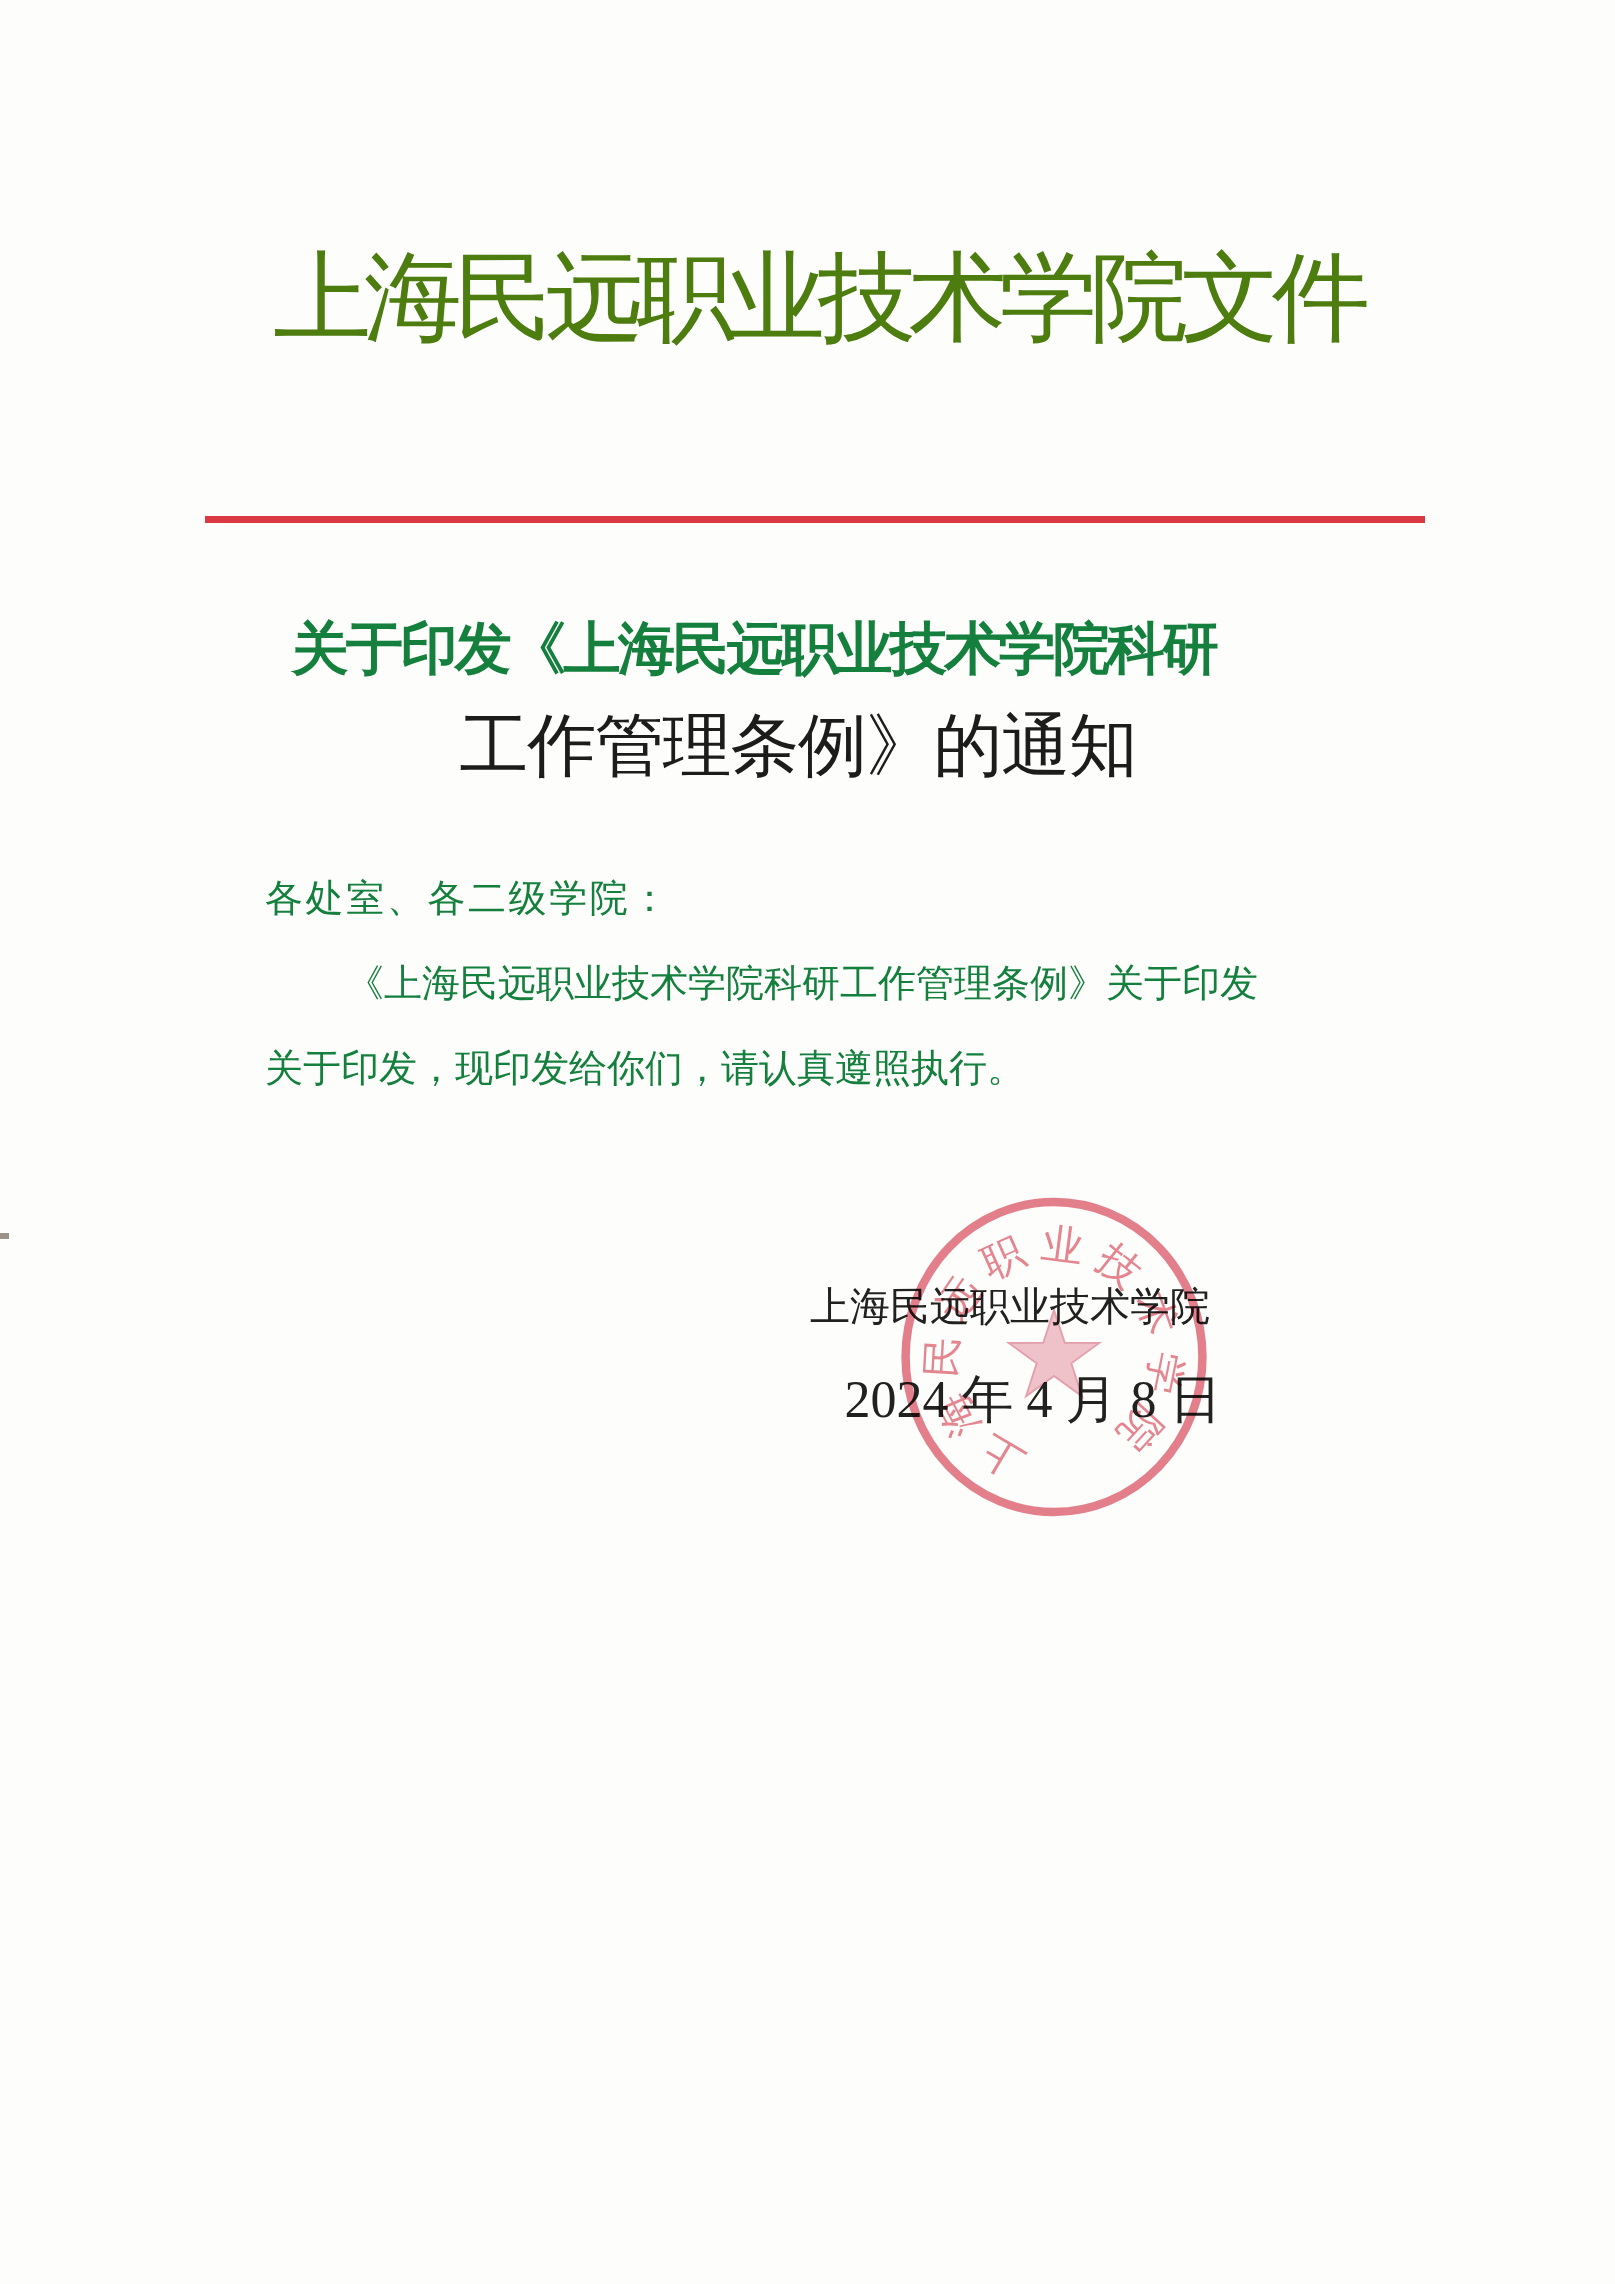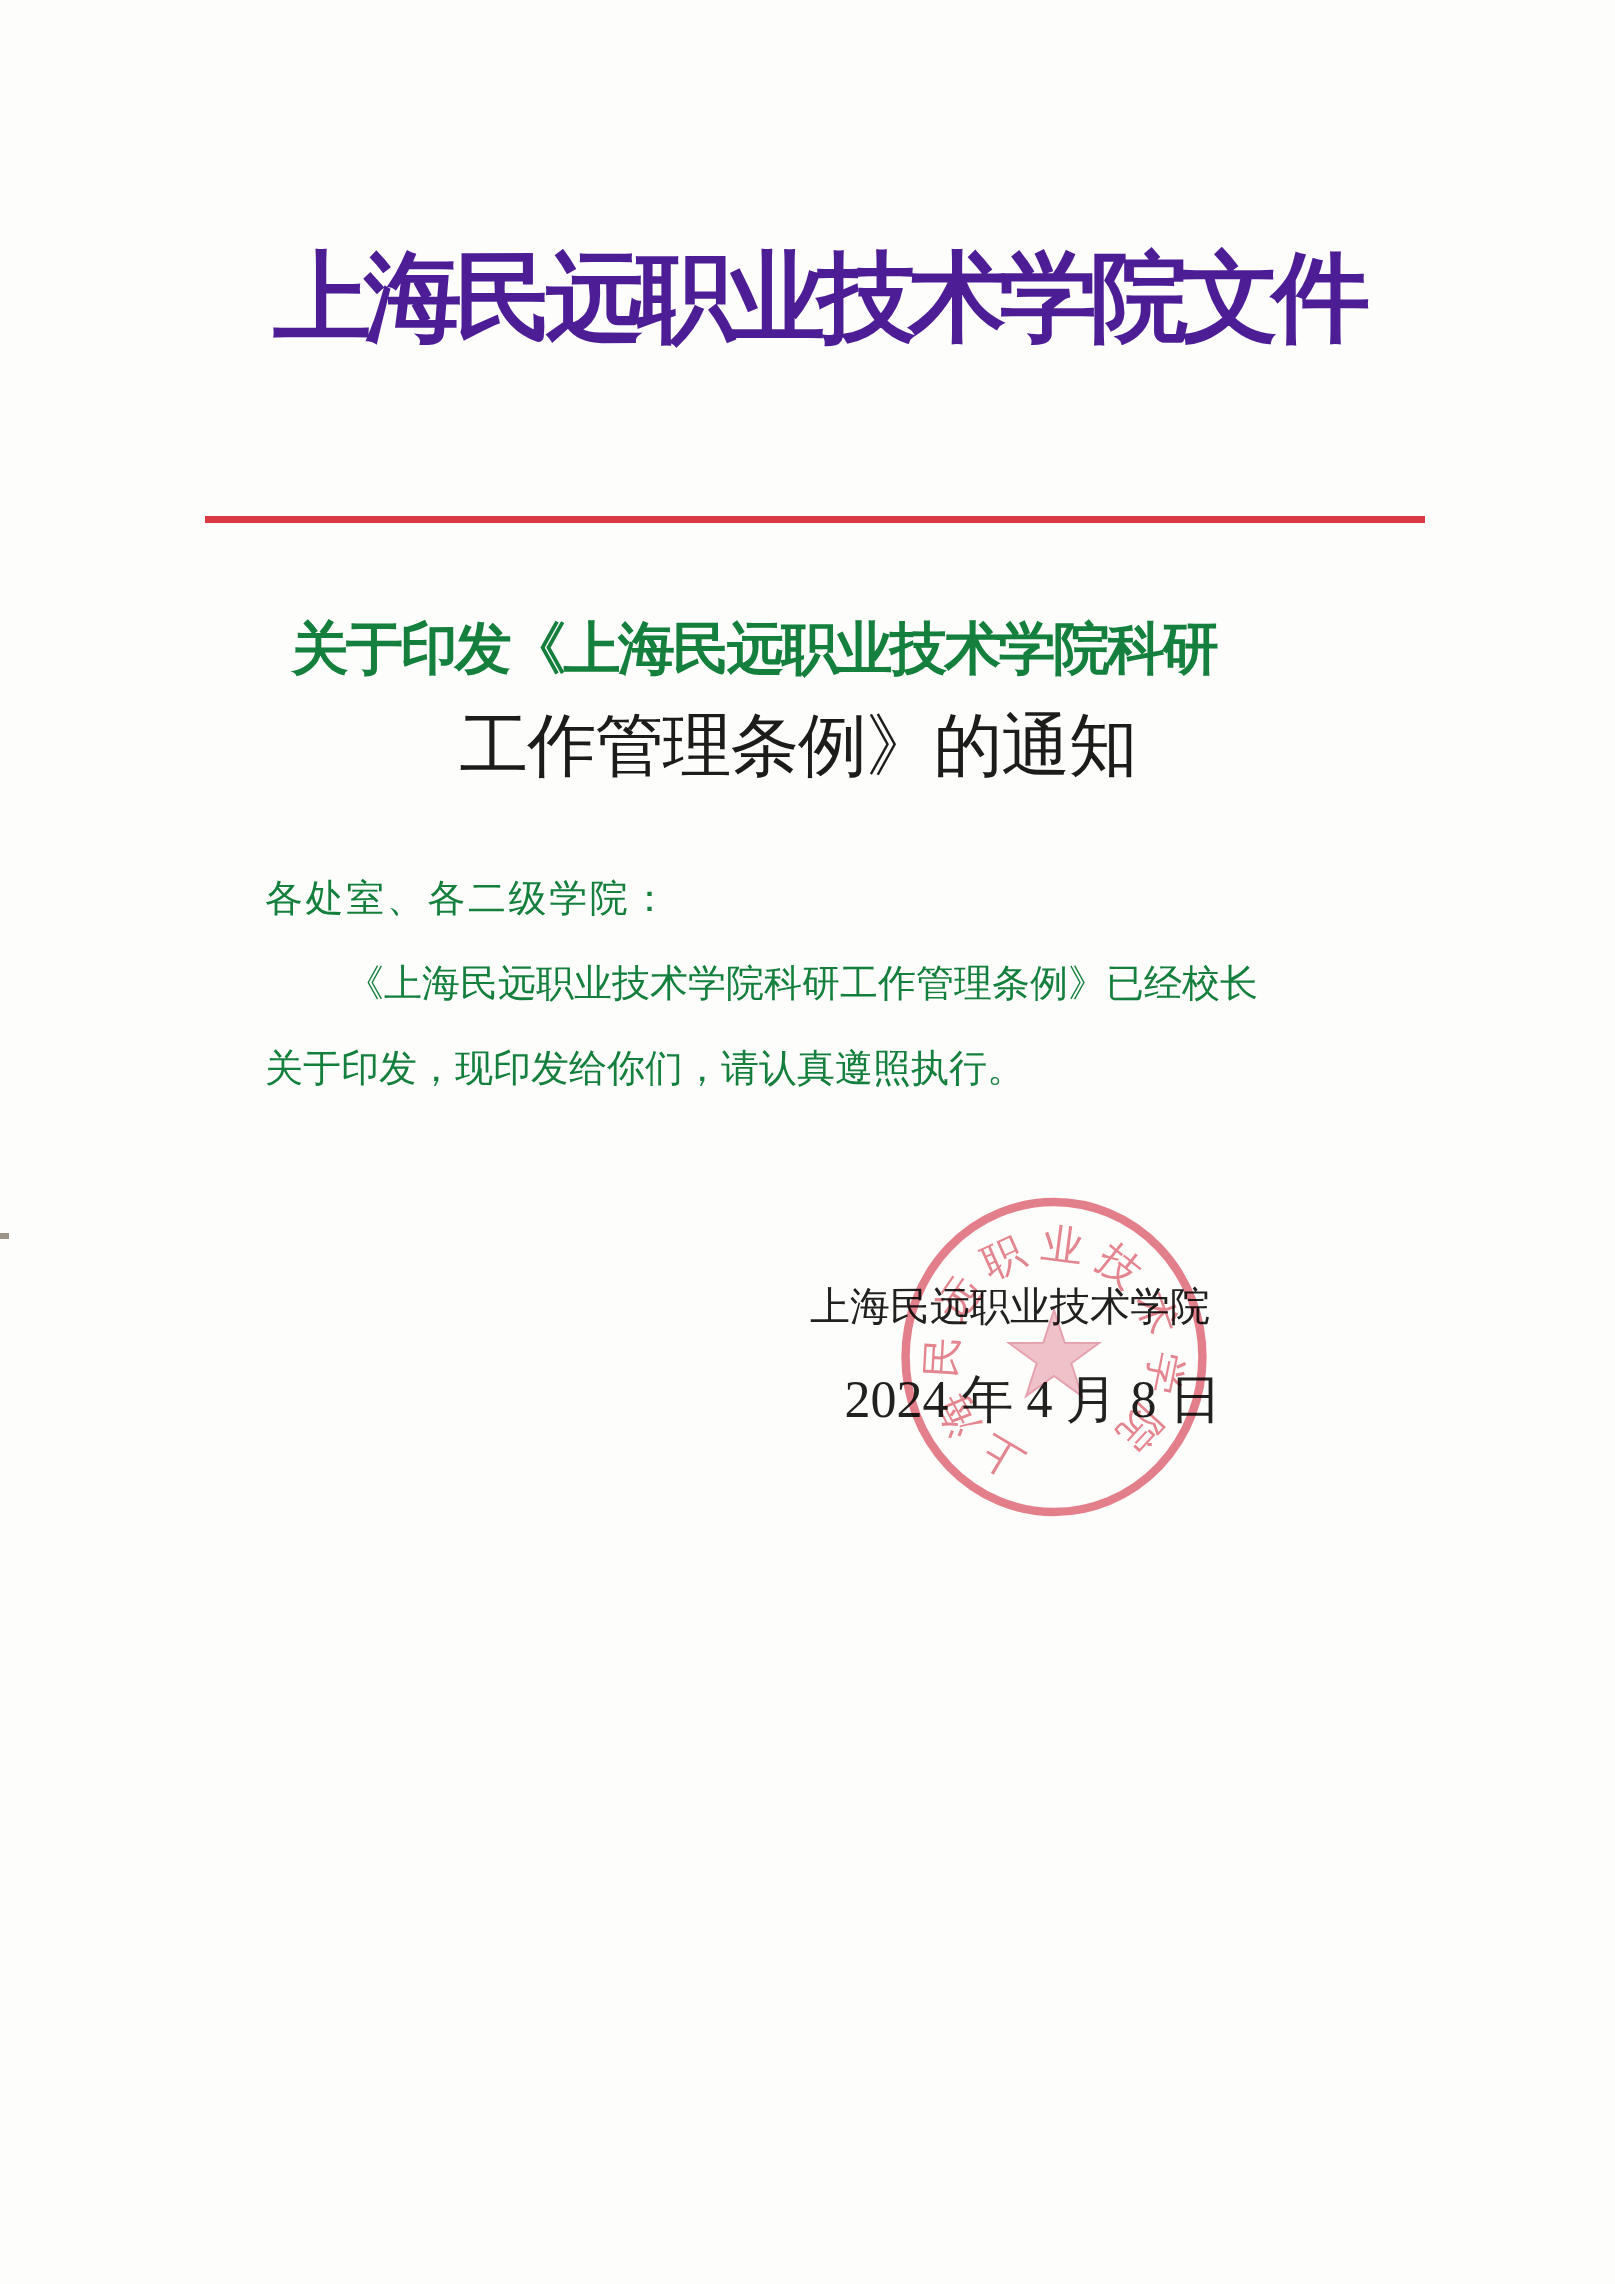--- a/index.html
+++ b/index.html
@@ -11,23 +11,23 @@
     font-family:"Liberation Serif","DejaVu Serif",serif;
     color:#1d1d1b;
   }
   .abs{position:absolute;white-space:nowrap;}
   .centered{transform:translateX(-50%);}
   .sans{font-family:"Liberation Sans","DejaVu Sans",sans-serif;}
   .serif{font-family:"Liberation Serif","DejaVu Serif",serif;}
 
   .header-title{
     top:233px;left:818px;
-    font-size:98px;font-weight:bold;
+    font-size:98px;font-weight:normal;
     letter-spacing:-7.2px;
-    color:#4c1d95;
+    color:#4d7c0f;
   }
   .doc-number{
     top:467px;left:829px;
     font-size:35px;font-weight:bold;
     letter-spacing:2px;
     color:#1b1b19;
   }
   .red-rule{
     top:516px;left:205px;
     width:1220px;height:7.2px;
@@ -89,21 +89,21 @@
 
 
   <div class="abs red-rule"></div>
 
   <div class="abs centered serif title-l1">关于印发《上海民远职业技术学院科研</div>
 
   <div class="abs centered serif title-l2">工作管理条例》的通知</div>
 
   <div class="abs serif body-line salutation">各处室、各二级学院：</div>
 
-  <div class="abs serif body-line body-l1">《上海民远职业技术学院科研工作管理条例》已经校长</div>
+  <div class="abs serif body-line body-l1">《上海民远职业技术学院科研工作管理条例》关于印发</div>
 
   <div class="abs serif body-line body-l2">关于印发，现印发给你们，请认真遵照执行。</div>
 
   <div class="abs centered serif signature">上海民远职业技术学院</div>
 
   <div class="abs centered serif date">2024 年 4 月 8 日</div>
 
   <svg class="seal" viewBox="0 0 500 510" xmlns="http://www.w3.org/2000/svg" xmlns:xlink="http://www.w3.org/1999/xlink">
     <defs>
       <path id="sealTextPath" d="M 211.2 399.9 A 150 150 0 1 1 325 384.9" fill="none"></path>

